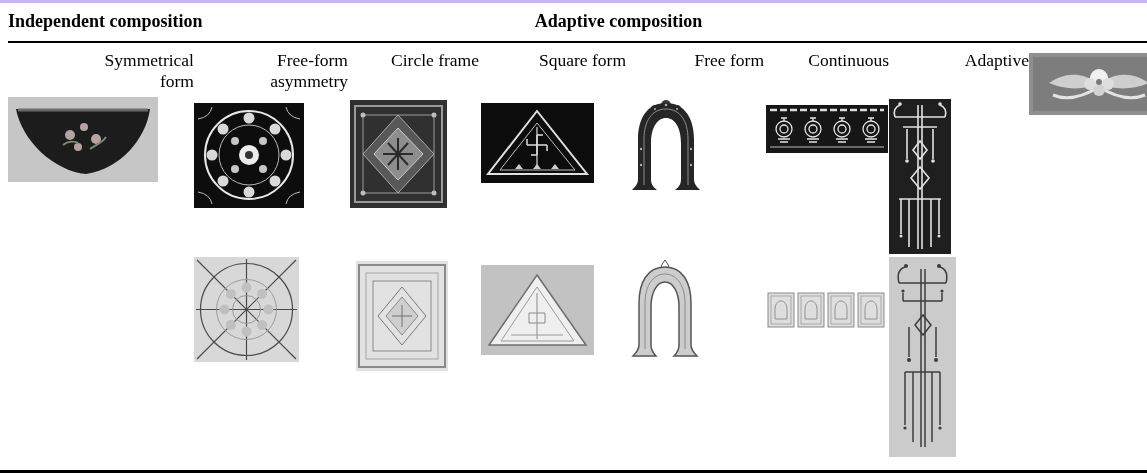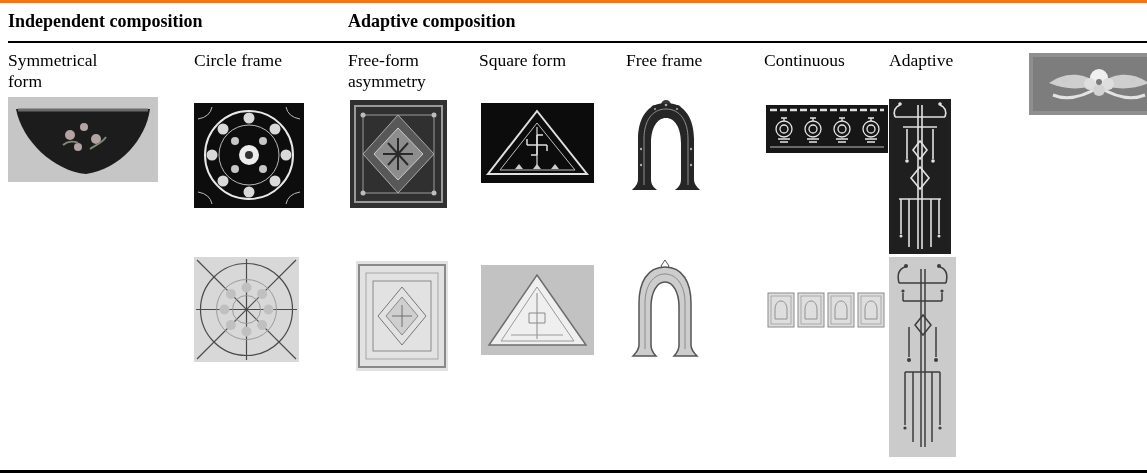--- a/index.html
+++ b/index.html
@@ -7,71 +7,72 @@
   .paper {
     width:1147px; height:473px;
     background:#ffffff;
     font-family:"Liberation Serif", serif;
     color:#000;
     position:relative;
     overflow:hidden;
   }
   .tbl {
     width:1147px; height:473px;
-    border-top:3px solid #f97316;
+    border-top:3px solid #c4b5fd;
     border-bottom:3px solid #000;
     padding-left:8px;
   }
   .grid {
     display:grid;
     grid-template-columns:186px 154px 131px 147px 138px 125px 140px 116px;
   }
   .hdr-row {
     border-bottom:2px solid #000;
     height:40px;
     align-items:start;
   }
   .g1 { grid-column:1 / span 2; }
-  .g2 { grid-column:3 / span 4; }
+  .g2 { grid-column:3 / span 4;text-align:center; }
   .g3 { grid-column:7 / span 2; }
   .group-label {
     font-weight:bold;
     font-size:18px;
     padding-top:8px;
     white-space:nowrap;
   }
   .body-row1 { grid-template-rows:52px 162px 212px; }
   .sub-label {
     font-size:17.5px;
     padding-top:7px;
     line-height:1.22;
+    text-align:right;
   }
   .sub-label span { display:inline-block; max-width:98px; }
   .cell { overflow:visible; }
   .img-wrap { display:block; }
   svg { display:block; }
 </style>
 </head>
 <body>
 
 <div class="paper">
   <div class="tbl">
 
     <div class="grid hdr-row">
       <div class="group-label g1">Independent composition</div>
       <div class="group-label g2">Adaptive composition</div>
     </div>
 
     <div class="grid body-row1">
 
       <div class="sub-label"><span>Symmetrical form</span></div>
+      <div class="sub-label"><span>Free-form asymmetry</span></div>
       <div class="sub-label"><span>Circle frame</span></div>
-      <div class="sub-label"><span>Free-form asymmetry</span></div>
       <div class="sub-label"><span>Square form</span></div>
-      <div class="sub-label"><span>Free frame</span></div>
+      <div class="sub-label"><span>Free form</span></div>
       <div class="sub-label"><span>Continuous</span></div>
       <div class="sub-label"><span>Adaptive</span></div>
 
       <div class="cell">
         <svg class="img-wrap" style="margin-top:10px" width="140" height="62" viewBox="0 0 140 62">
           <rect width="140" height="62" fill="#8f8f8f"></rect>
           <rect x="4" y="4" width="132" height="54" fill="#7d7d7d"></rect>
           <path d="M70 30 C50 18 35 20 20 30 C32 35 46 37 58 34 Z" fill="#cfcfcf"></path>
           <path d="M70 30 C90 18 105 20 120 30 C108 35 94 37 82 34 Z" fill="#cfcfcf"></path>
           <path d="M70 34 C52 45 36 47 24 42" stroke="#e3e3e3" stroke-width="3" fill="none"></path>

